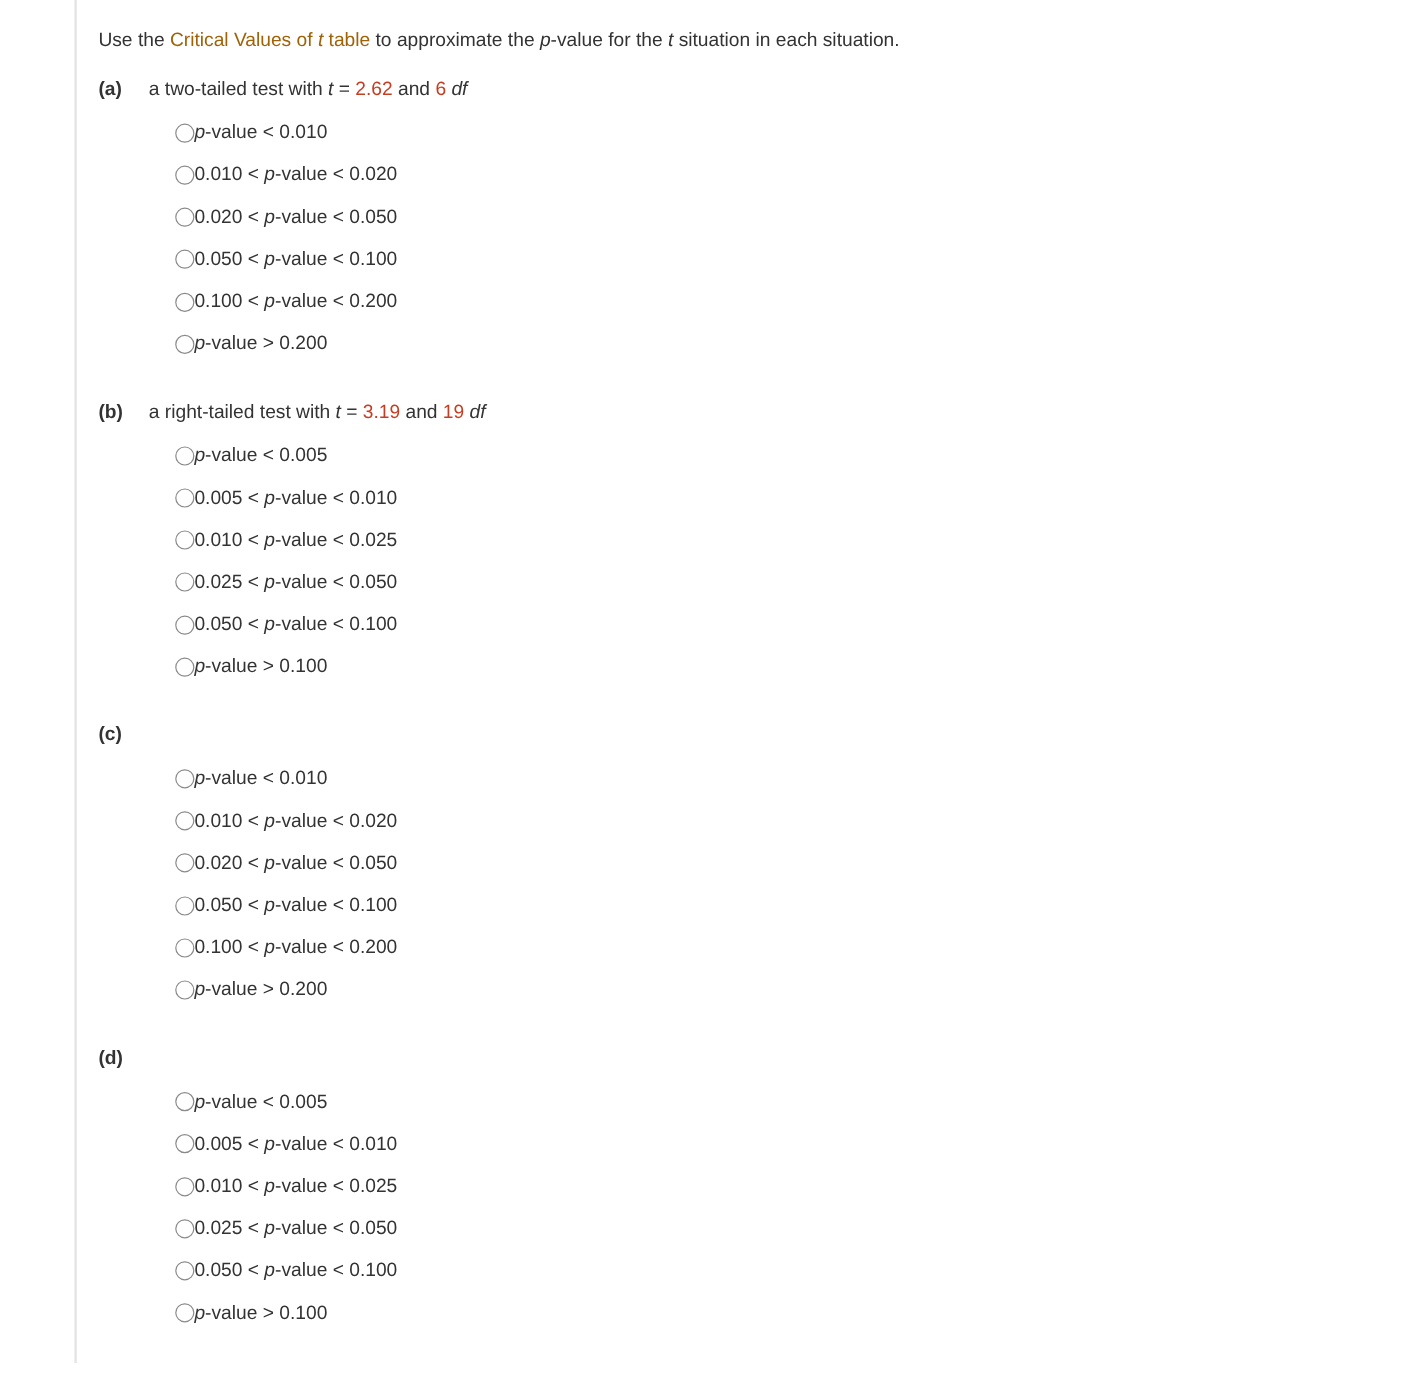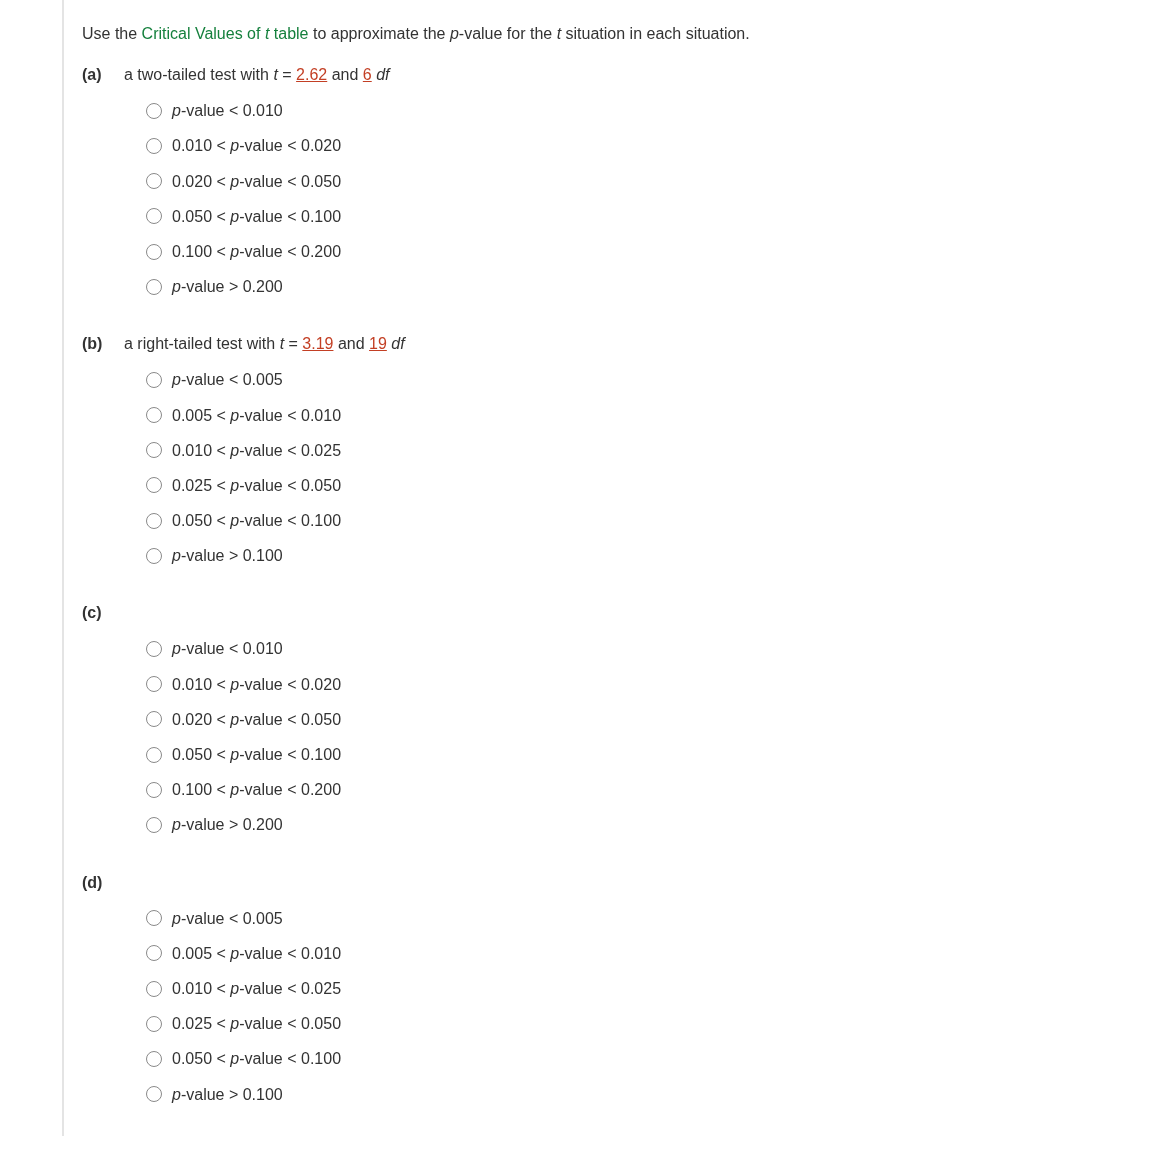--- a/index.html
+++ b/index.html
@@ -22,23 +22,23 @@
     top:0;
     bottom:0;
     left:62px;
     width:2px;
     background:#e4e4e4;
   }
   .intro{
     margin:0 0 18px 0;
     line-height:1.45;
   }
-  .link{color:#15803d;}
+  .link{color:#a16207;}
   .ital{font-style:italic;}
-  .red{color:#c33f24;text-decoration:underline;}
+  .red{color:#c33f24;}
   .part{
     margin:0 0 34px 0;
   }
   .part-head{
     display:flex;
     gap:14px;
     margin:0 0 12px 0;
     line-height:1.5;
   }
   .part-label{
@@ -48,21 +48,20 @@
   }
   .options{
     margin-left:64px;
     display:flex;
     flex-direction:column;
     gap:12px;
   }
   .option{
     display:flex;
     align-items:center;
-    gap:10px;
     line-height:1.45;
   }
   .radio{
     width:16px;
     height:16px;
     border:1.6px solid #8a8a8a;
     border-radius:50%;
     background:#fff;
     flex:0 0 auto;
     box-sizing:border-box;

